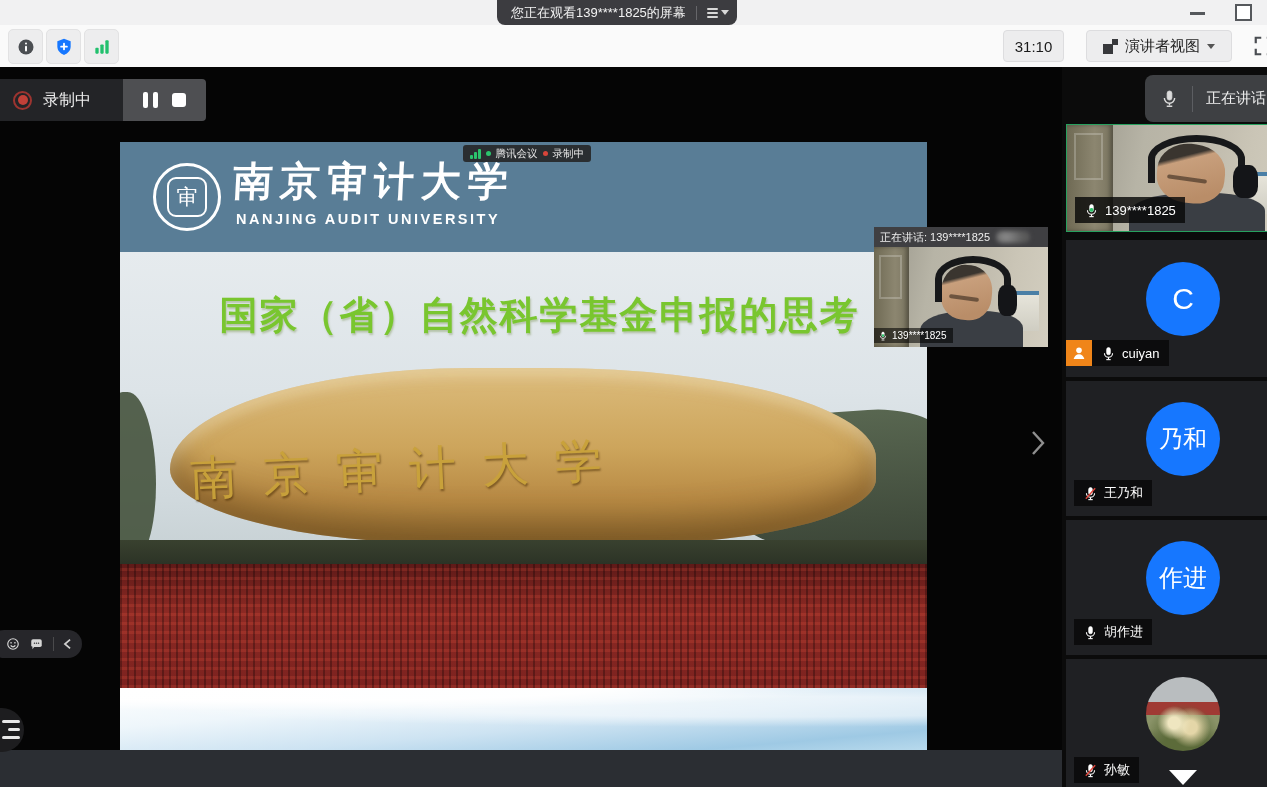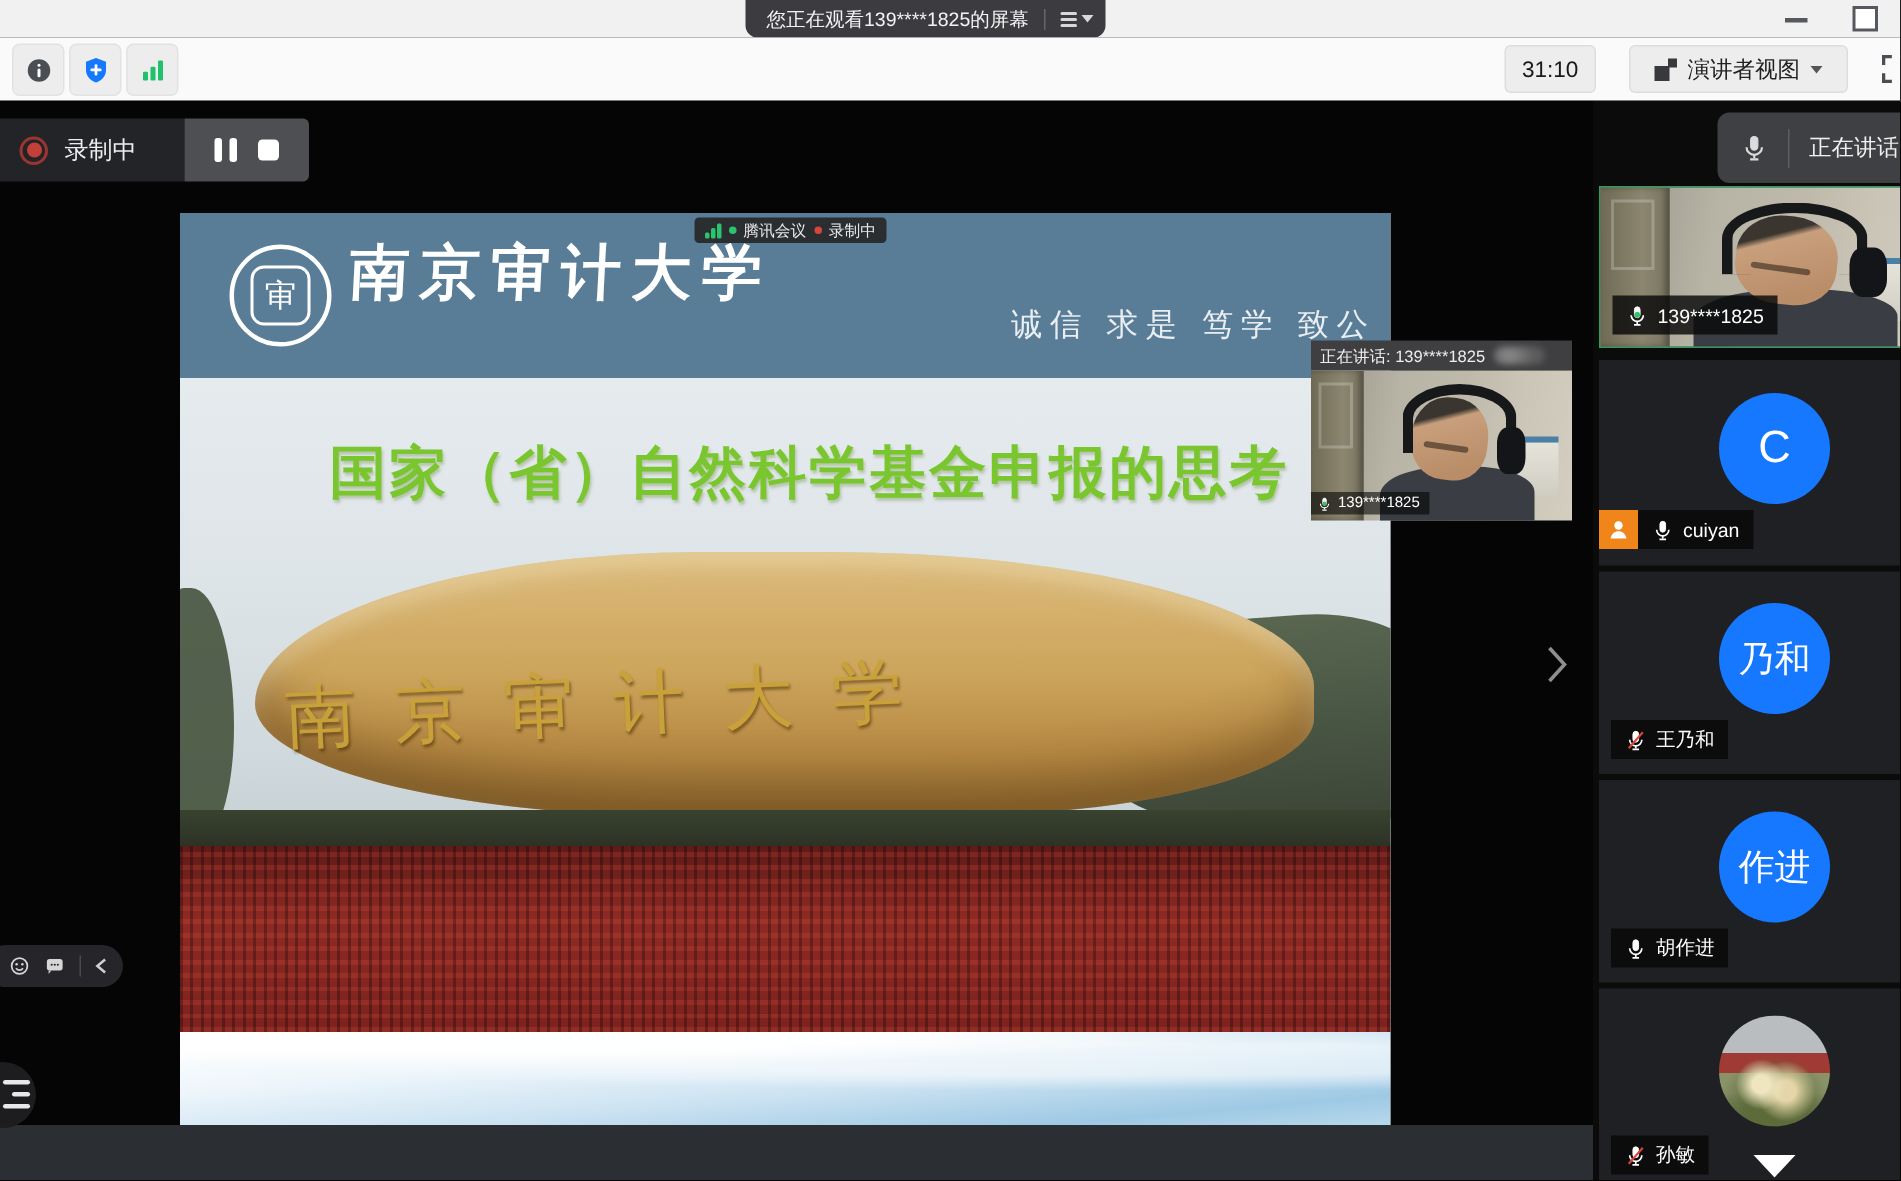--- a/index.html
+++ b/index.html
@@ -275,21 +275,21 @@
     <div class="slide">
       <div class="sky"></div>
       <div class="tree-left"></div>
       <div class="hill-right"></div>
 
       <div class="slide-header">
         <div class="logo">
           <div class="logo-inner">审</div>
         </div>
         <div class="univ-cn serif">南京审计大学</div>
-        <div class="motto serif">诚信 求是 笃学 致公</div>
+        <div class="univ-en">NANJING AUDIT UNIVERSITY</div>
         <div class="meeting-badge">
           <span class="mini-bars">
               <i class="b1"></i>
               <i class="b2"></i>
               <i class="b3"></i>
             </span>
           <span class="dot dot-green"></span>
           <span>腾讯会议</span>
           <span class="dot dot-red"></span>
           <span>录制中</span>

